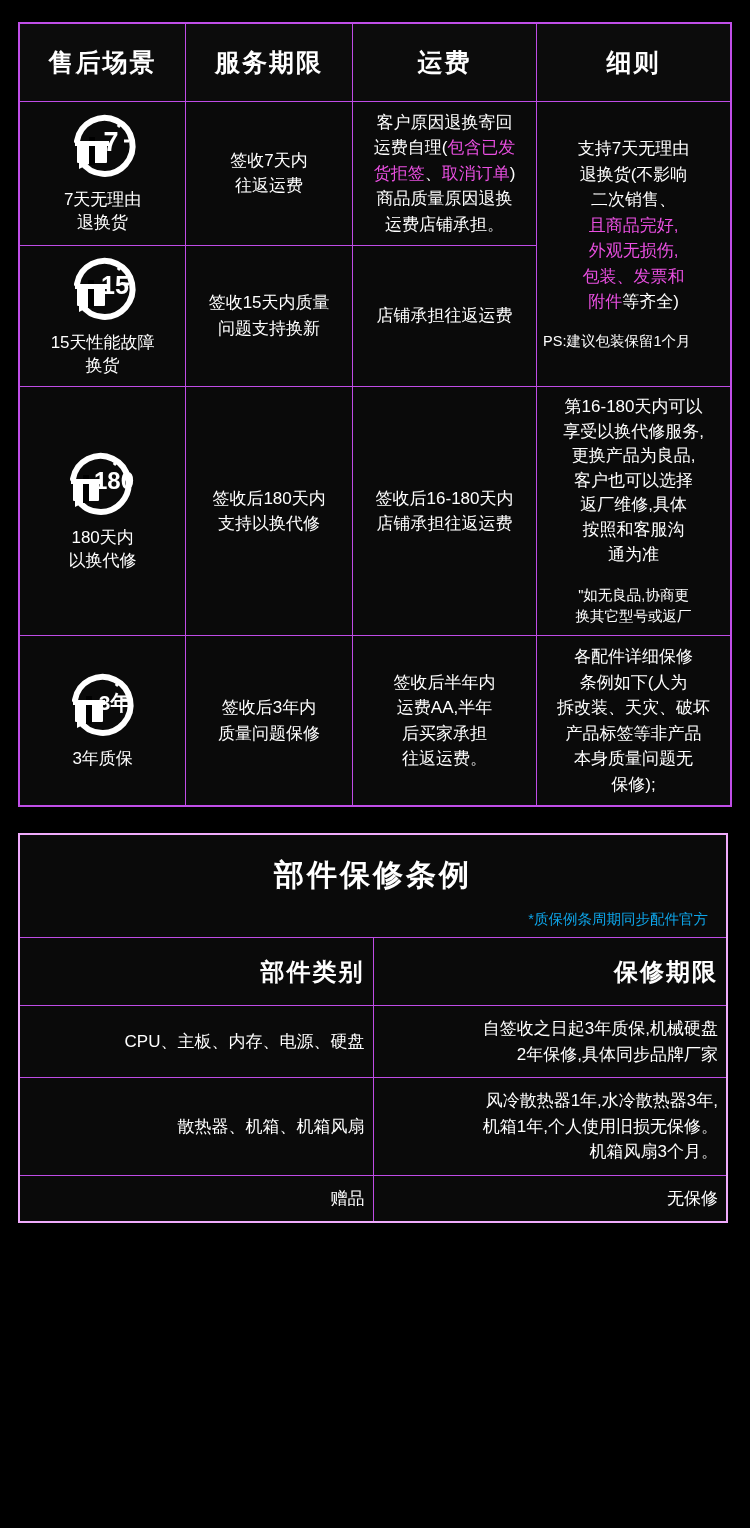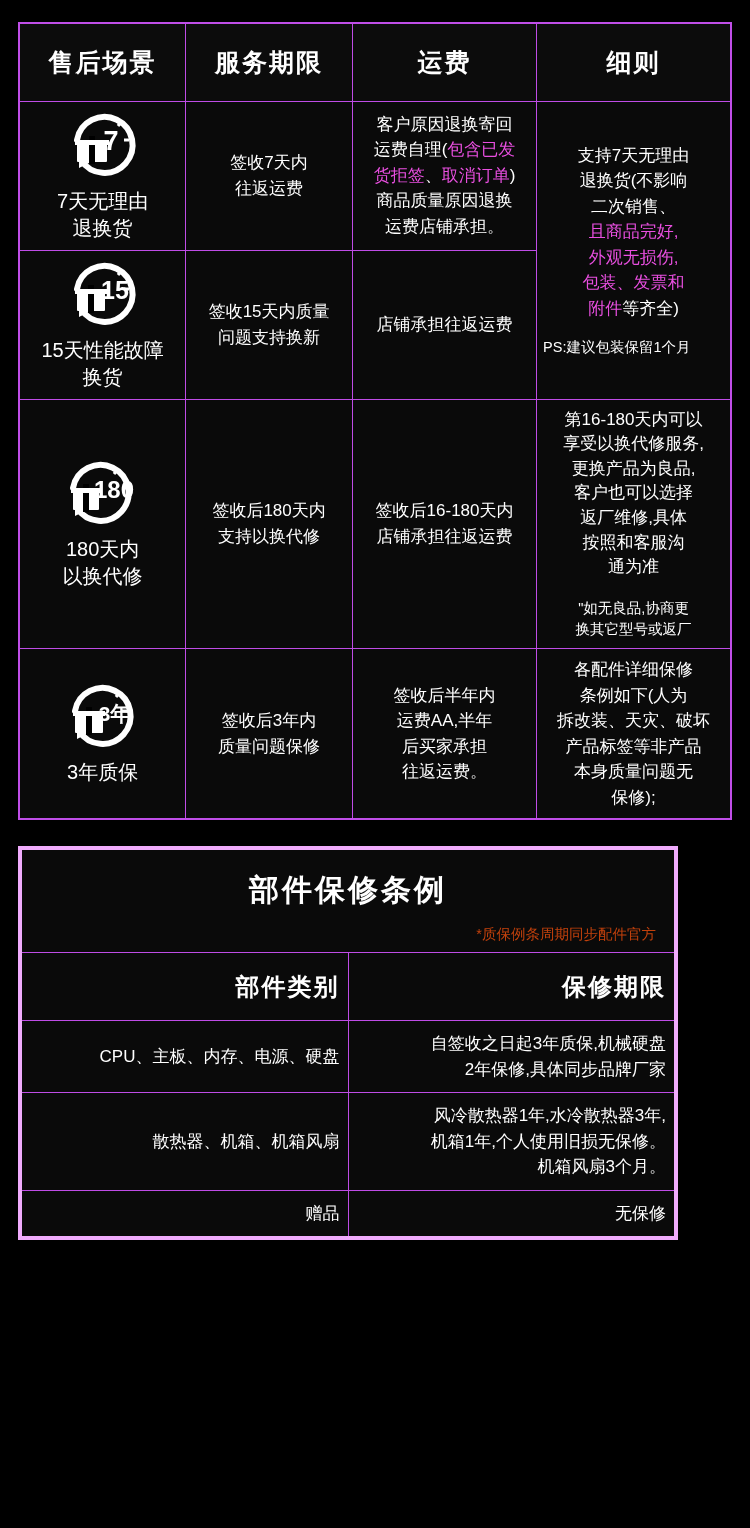--- a/index.html
+++ b/index.html
@@ -53,21 +53,21 @@
 
   
   .iconcell { padding: 10px 4px 12px 4px; }
   .icon-wrap {
     display: flex;
     justify-content: center;
     align-items: center;
     height: 74px;
   }
   .icon-label {
-    font-size: 20px;
+    font-size: 17px;
     line-height: 1.35;
     margin-top: 4px;
     white-space: pre-line;
   }
 
   
   .hl { color: #e94fe0; }
 
   .ps-note {
     font-size: 14.5px;
@@ -81,37 +81,37 @@
     margin-top: 18px;
     line-height: 1.45;
     white-space: pre-line;
   }
 
   
   .gap { height: 26px; }
 
   
   .panel2 {
-    width: 660px;
-    border: 4px solid #f0abfc;
+    width: 710px;
+    border: 2px solid #f0abfc;
     background: #0a0a0a;
   }
   .panel2-head {
     padding: 20px 14px 8px 14px;
   }
   .panel2-title {
     text-align: center;
     color: #fff;
     font-size: 30px;
     font-weight: bold;
     letter-spacing: 3px;
   }
   .panel2-sub {
     text-align: right;
-    color: #c2410c;
+    color: #0ea5e9;
     font-size: 14.5px;
     margin-top: 14px;
     padding-right: 4px;
   }
   .table2 {
     width: 100%;
     border-collapse: collapse;
     table-layout: fixed;
   }
   .table2 th, .table2 td {

